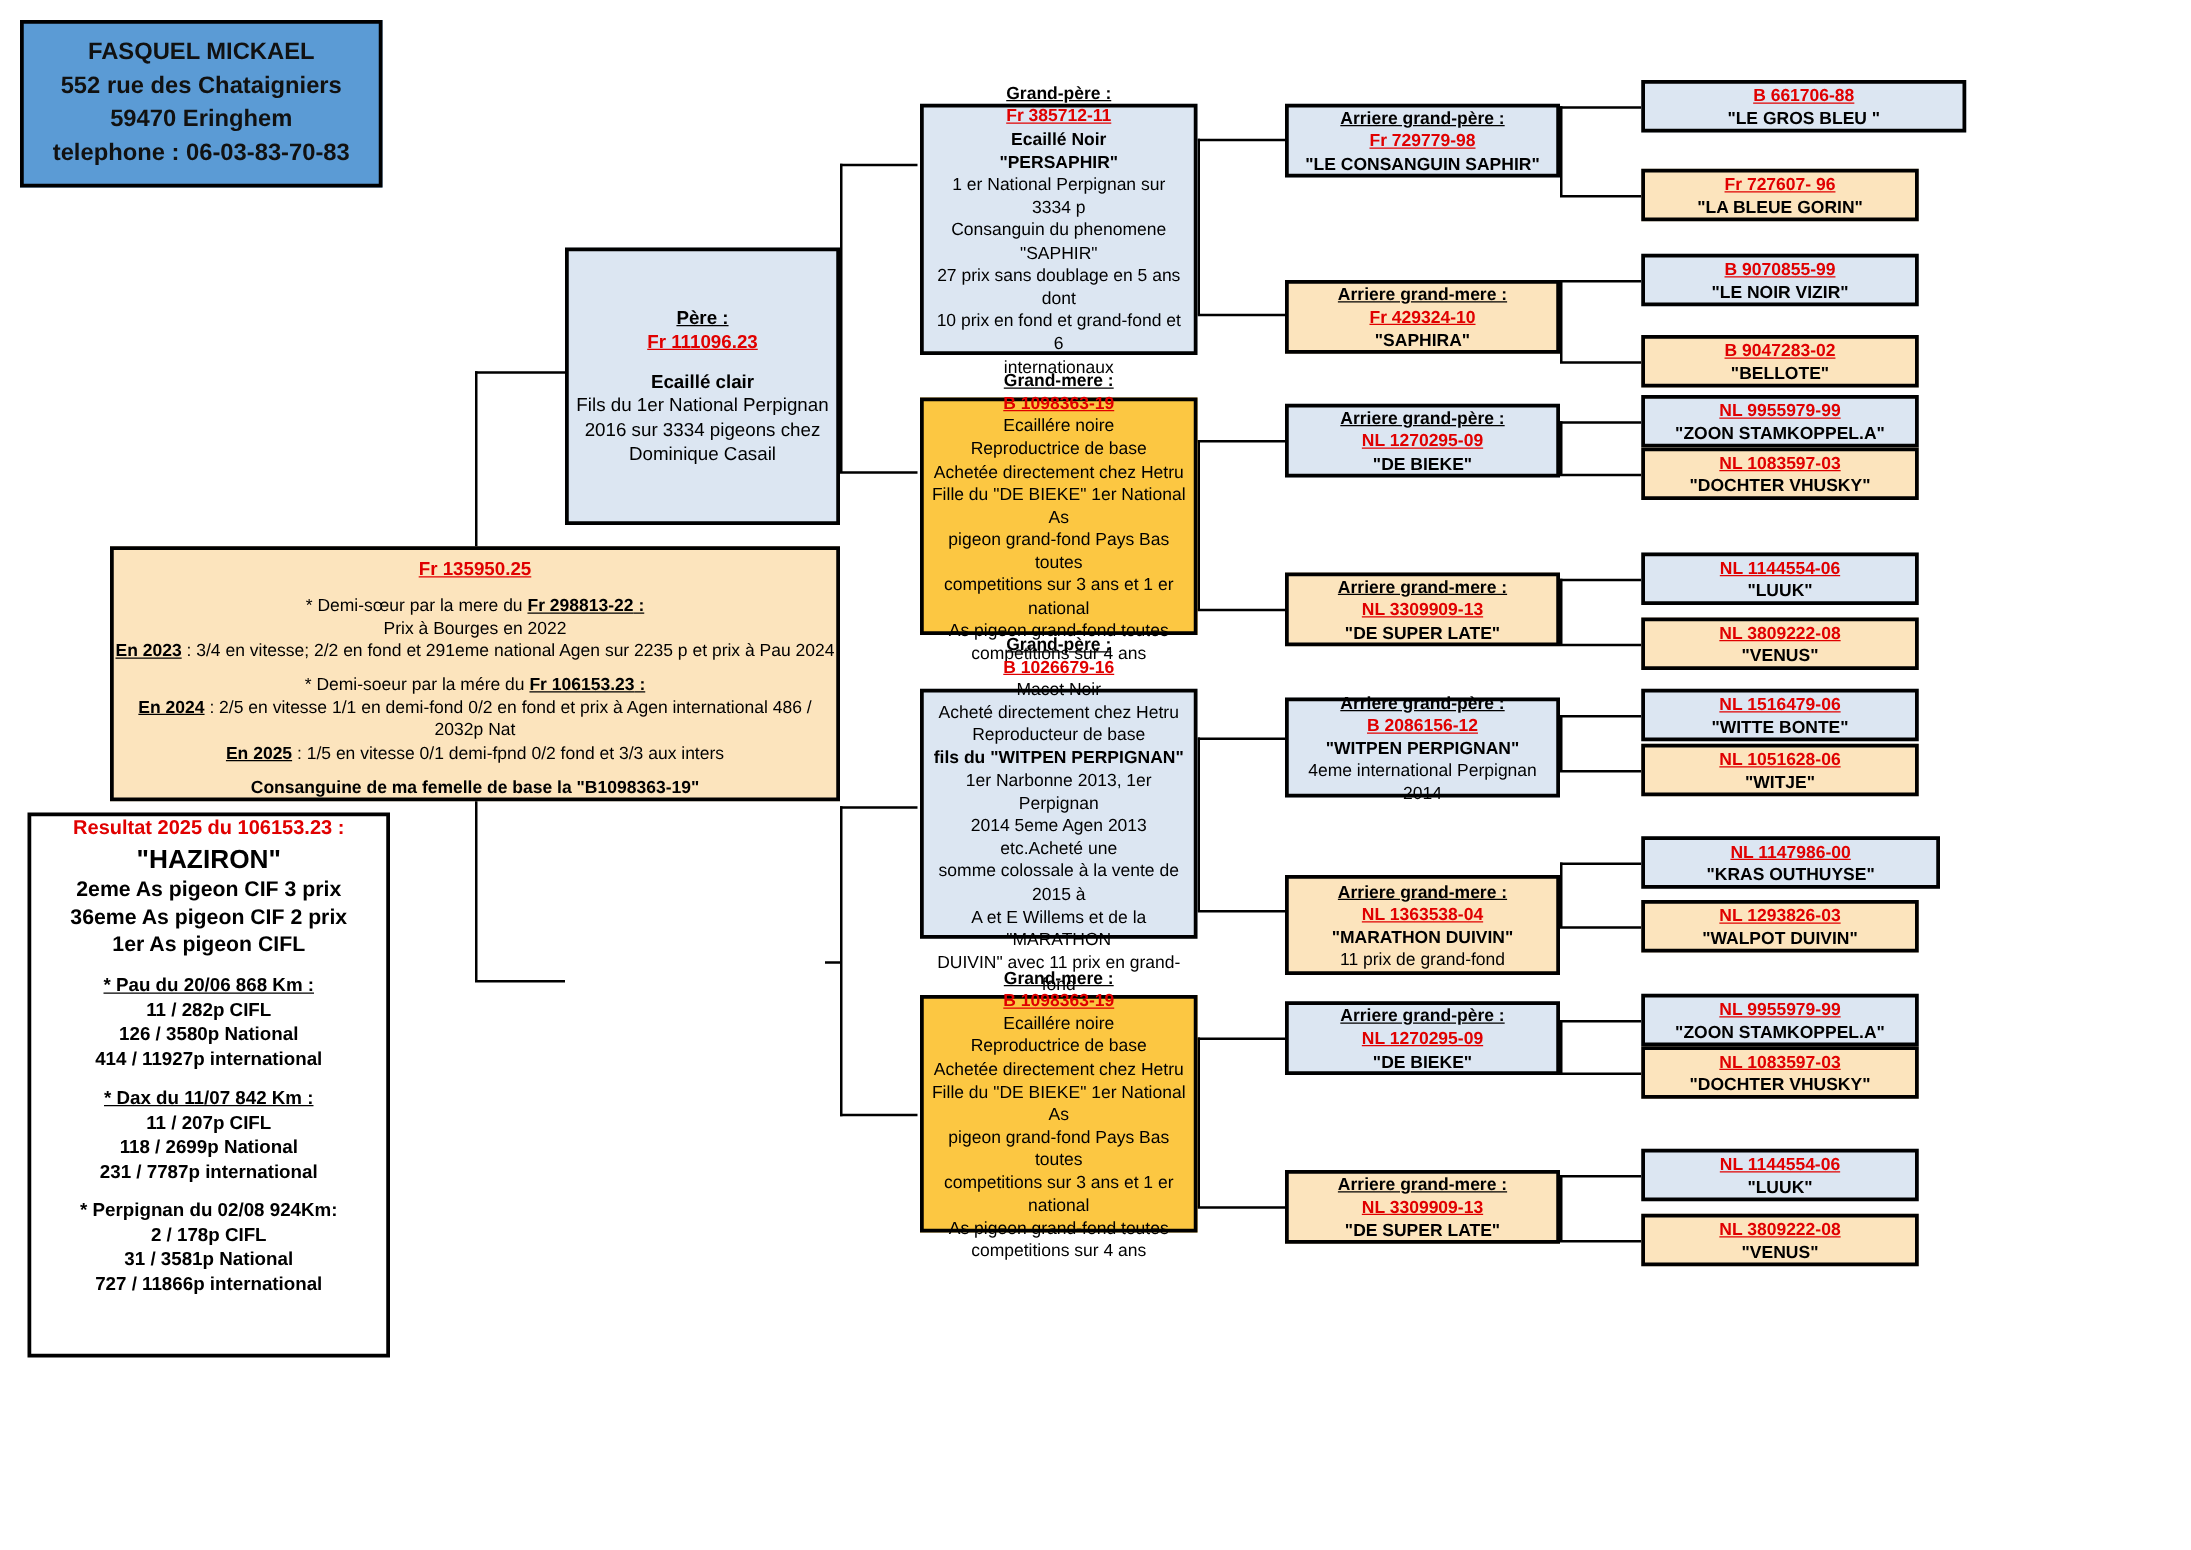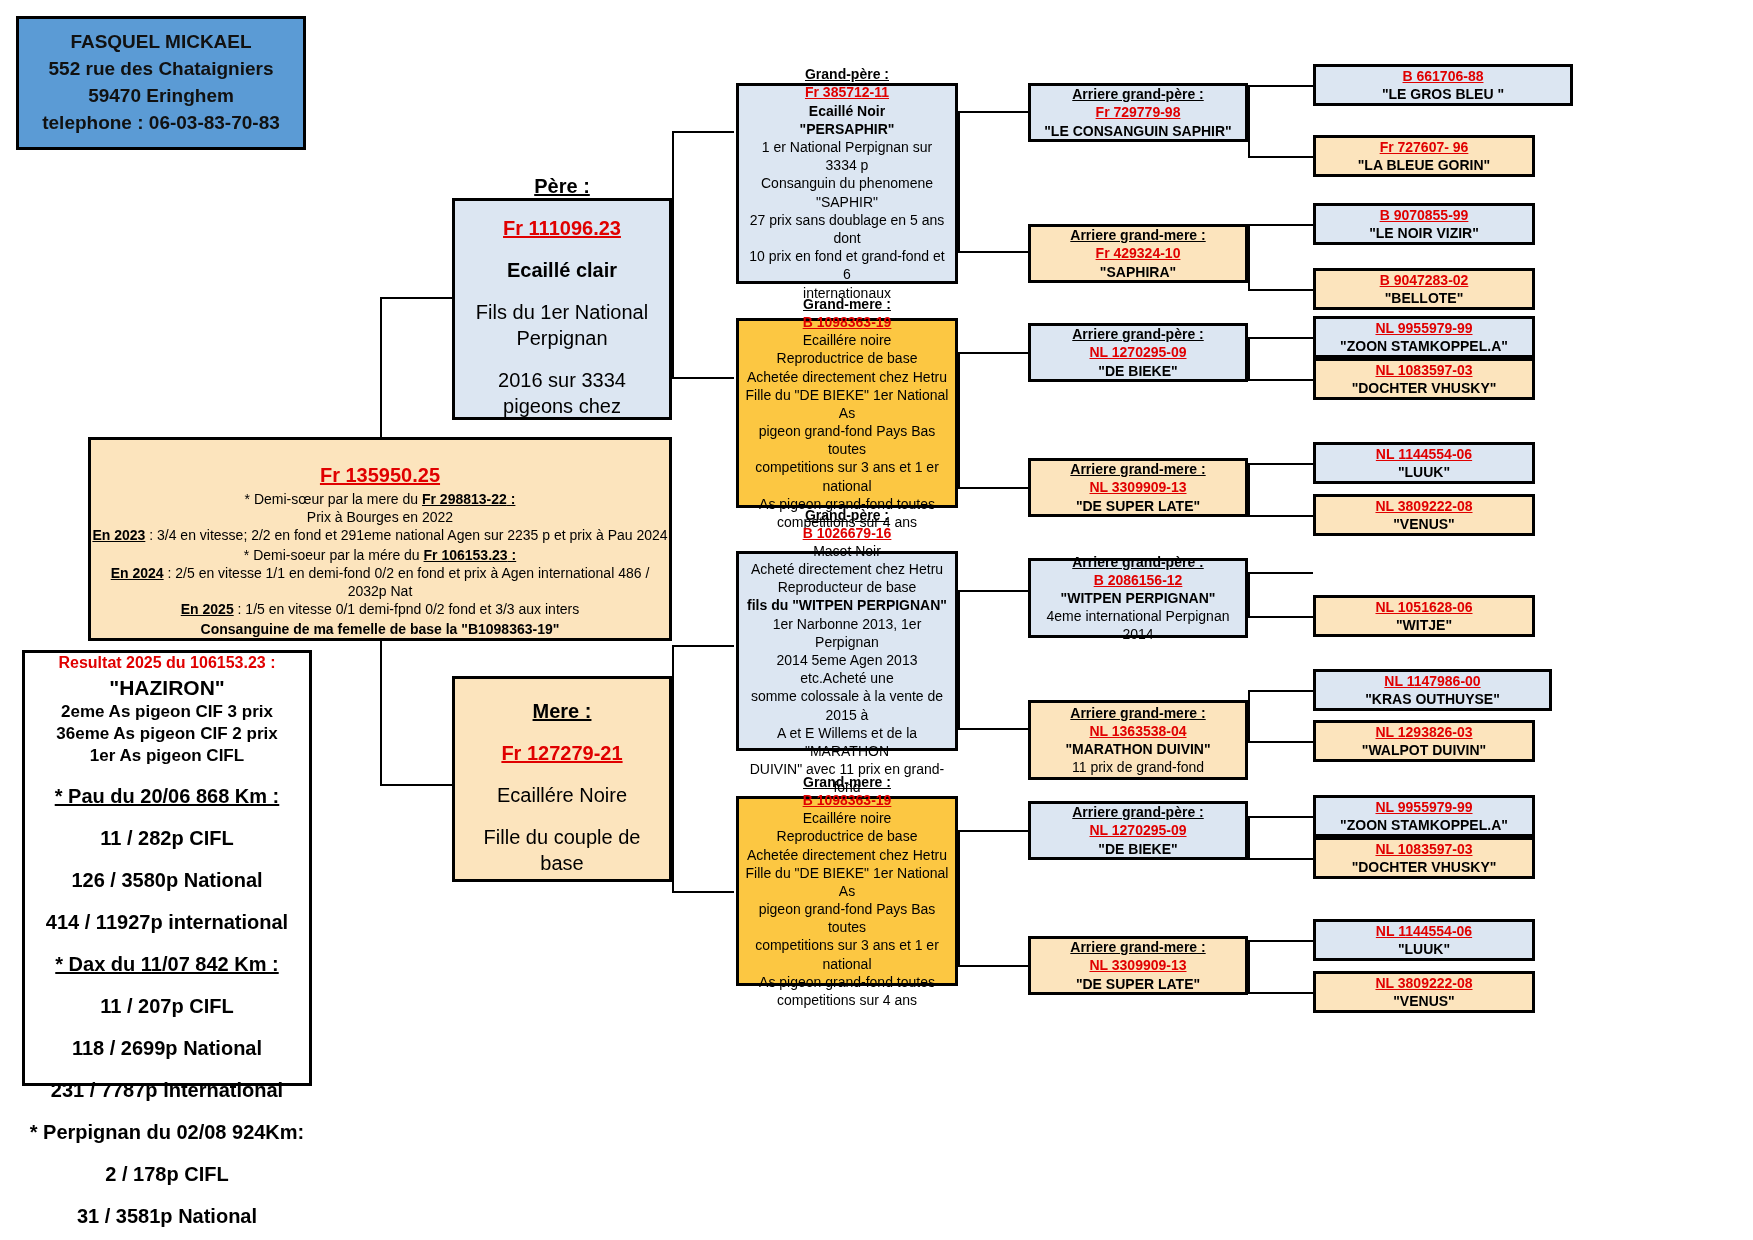--- a/index.html
+++ b/index.html
@@ -25,21 +25,21 @@
   .b{font-weight:bold;}
 
   
   .ln{position:absolute;background:#000;}
   .lnh{height:2px;}
   .lnv{width:2px;}
 
   
   .owner{font-weight:bold;font-size:19px;line-height:1.42;color:#111;}
   .s14{font-size:14px;}
-  .s15{font-size:20px;margin-top:16px;}
+  .s15{font-size:15px;}
   .s16{font-size:16px;}
   .s17{font-size:17px;}
   .s21{font-size:21px;}
   .pad{padding:4px 6px;}
   .gap{height:12px;}
 </style>
 </head>
 <body>
 
 <div class="stage">
@@ -117,26 +117,20 @@
   <div class="box blue pad" style="left:452px;top:198px;width:220px;height:222px;">
     <div class="ttl s15">Père :</div>
     <div class="ring s15">Fr 111096.23</div>
     <div class="gap"></div>
     <div class="b s15">Ecaillé clair</div>
     <div class="s15">Fils du 1er National Perpignan</div>
     <div class="s15">2016 sur 3334 pigeons chez</div>
     <div class="s15">Dominique Casail</div>
   </div>
 
-  <div class="box orange pad" style="left:452px;top:676px;width:220px;height:206px;">
-    <div class="ttl s15">Mere :</div>
-    <div class="ring s15">Fr 127279-21</div>
-    <div class="s15">Ecaillére Noire</div>
-    <div class="s15">Fille du couple de base</div>
-  </div>
 
   <div class="box orange" style="left:88px;top:437px;width:584px;height:204px;justify-content:flex-start;padding-top:6px;">
     <div class="ring s15">Fr 135950.25</div>
     <div class="gap"></div>
 
     <div class="s14">
       <span>* Demi-sœur par la mere du </span><span class="b" style="text-decoration:underline;">Fr 298813-22</span><span class="b" style="text-decoration:underline;"> :</span>
     </div>
     <div class="s14">Prix à Bourges en 2022</div>
     <div class="s14">
@@ -312,20 +306,24 @@
     <div class="b s14">"DOCHTER VHUSKY"</div>
   </div>
   <div class="box blue" style="left:1313px;top:442px;width:222px;height:42px;">
     <div class="ring s14">NL 1144554-06</div>
     <div class="b s14">"LUUK"</div>
   </div>
   <div class="box orange" style="left:1313px;top:494px;width:222px;height:42px;">
     <div class="ring s14">NL 3809222-08</div>
     <div class="b s14">"VENUS"</div>
   </div>
+  <div class="box blue" style="left:1313px;top:551px;width:222px;height:42px;">
+    <div class="ring s14">NL 1516479-06</div>
+    <div class="b s14">"WITTE BONTE"</div>
+  </div>
   <div class="box orange" style="left:1313px;top:595px;width:222px;height:42px;">
     <div class="ring s14">NL 1051628-06</div>
     <div class="b s14">"WITJE"</div>
   </div>
   <div class="box blue" style="left:1313px;top:669px;width:239px;height:42px;">
     <div class="ring s14">NL 1147986-00</div>
     <div class="b s14">"KRAS OUTHUYSE"</div>
   </div>
   <div class="box orange" style="left:1313px;top:720px;width:222px;height:42px;">
     <div class="ring s14">NL 1293826-03</div>

